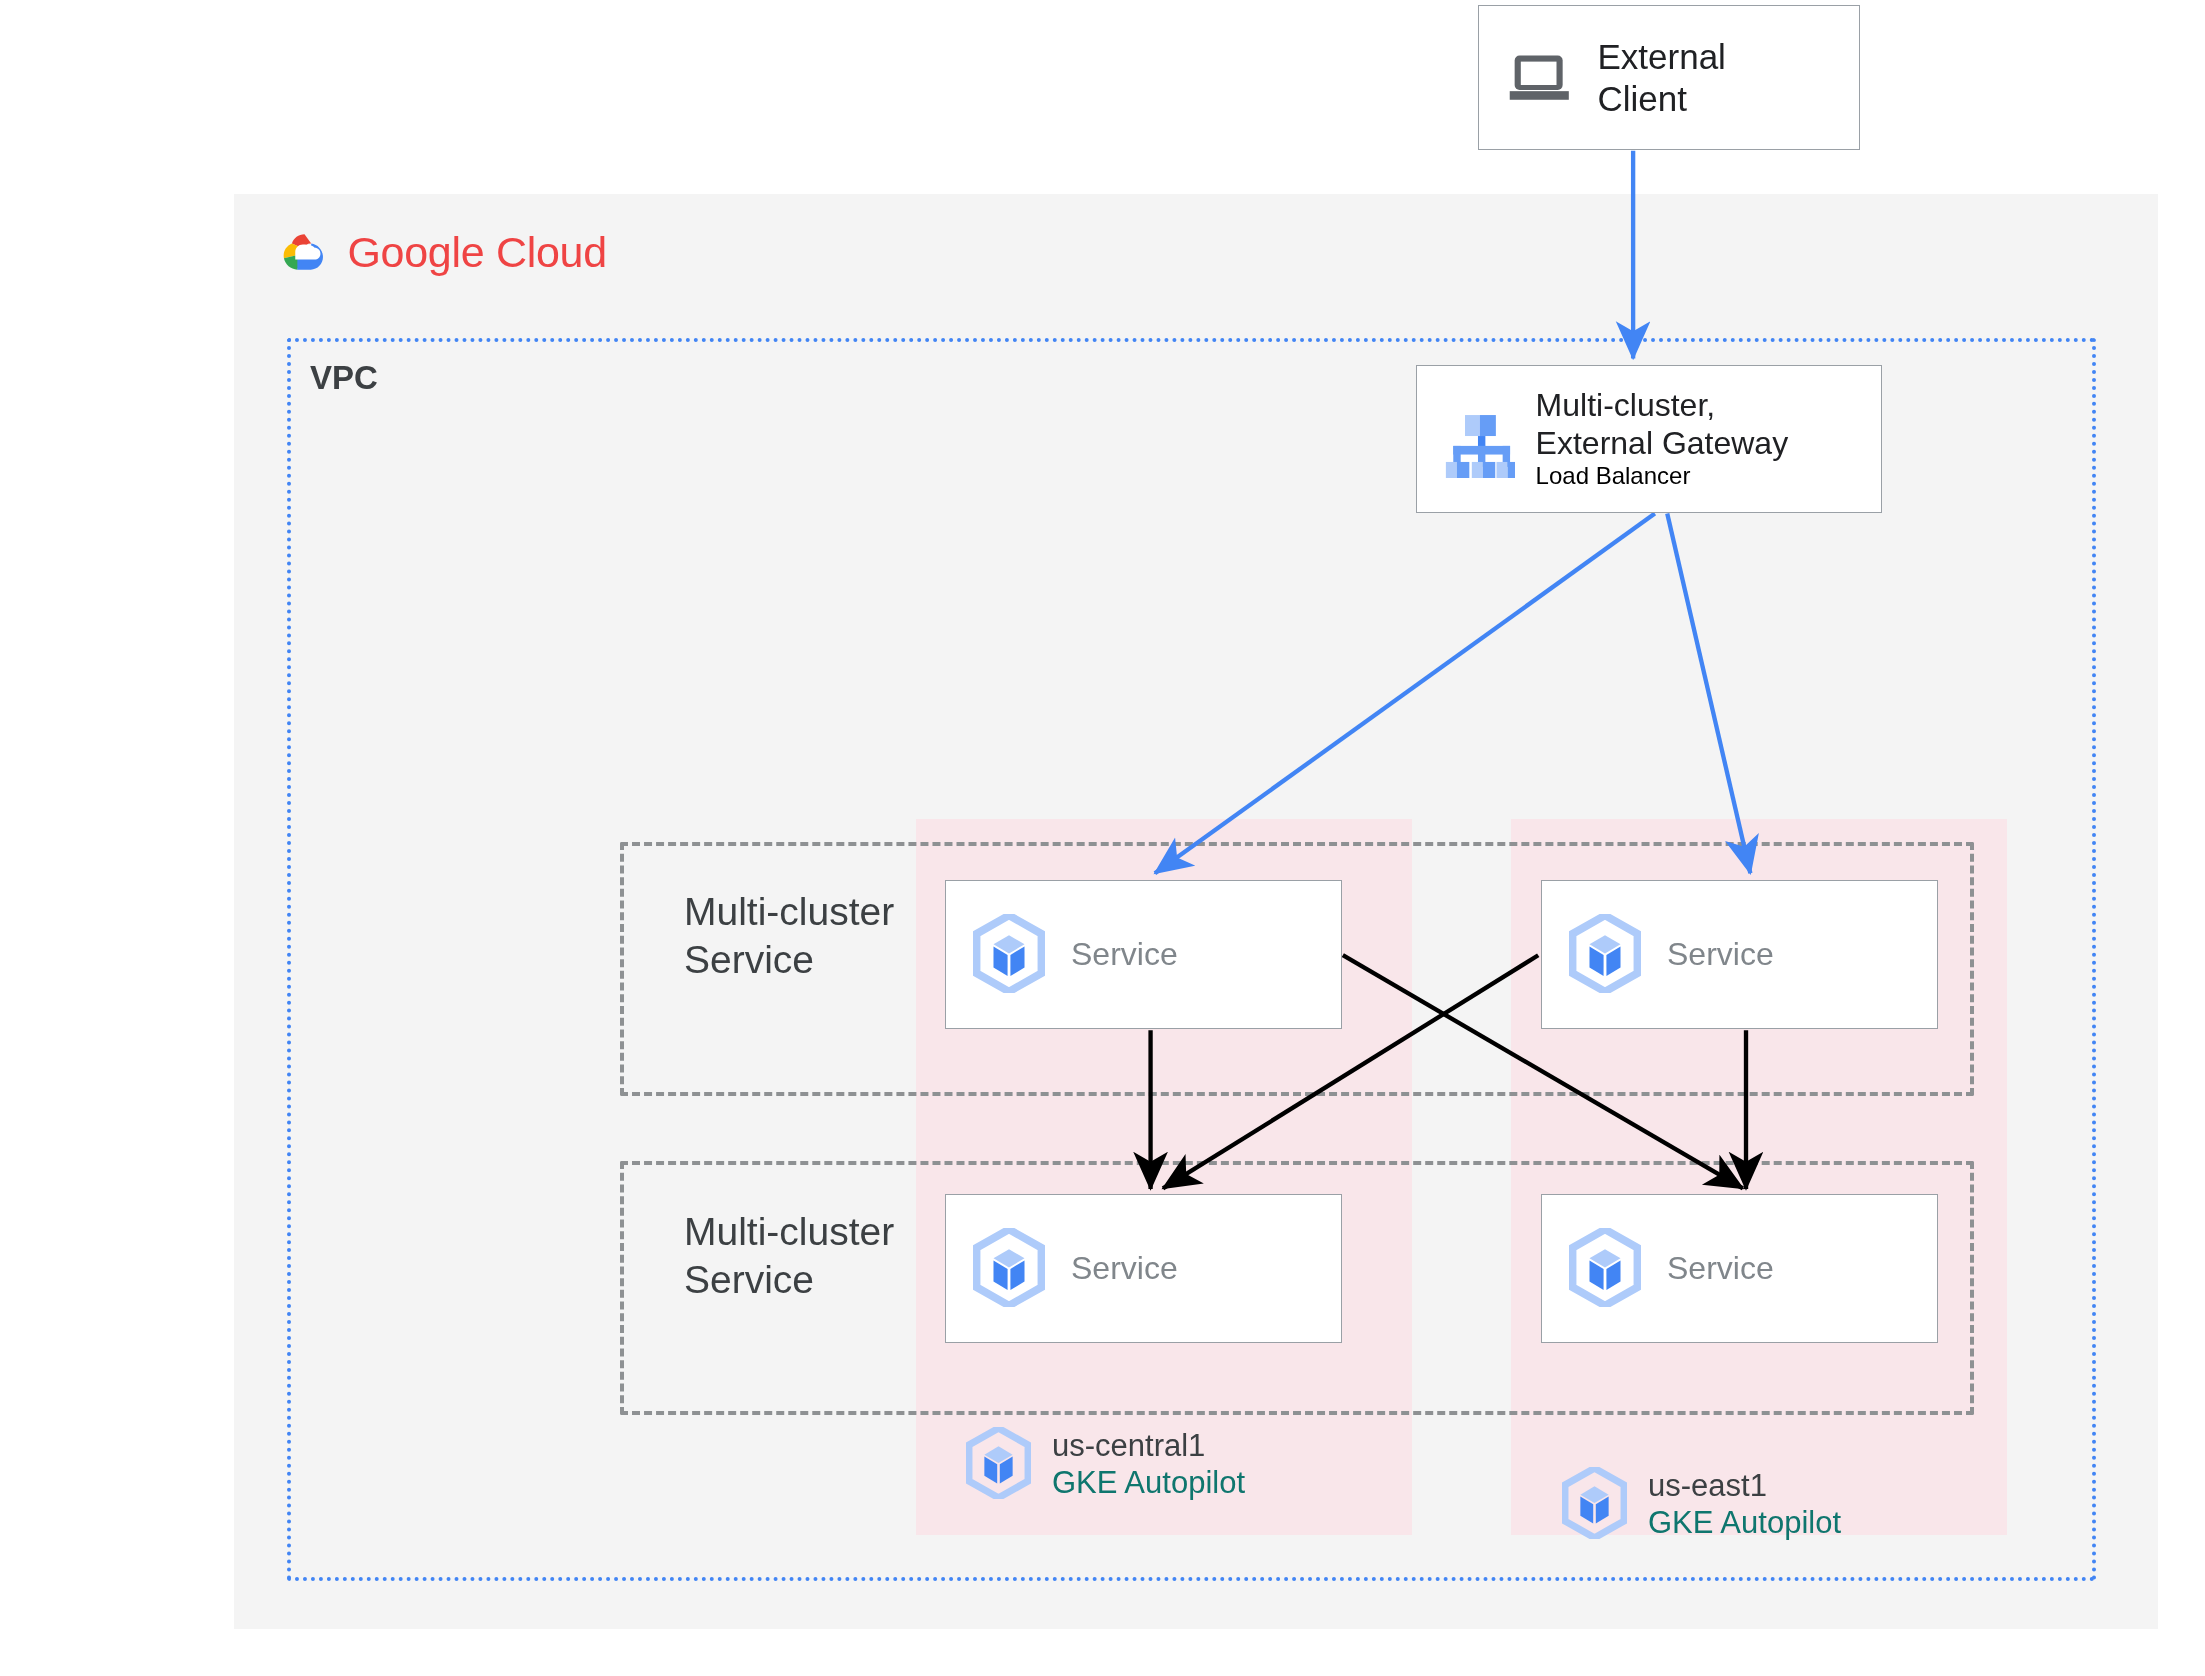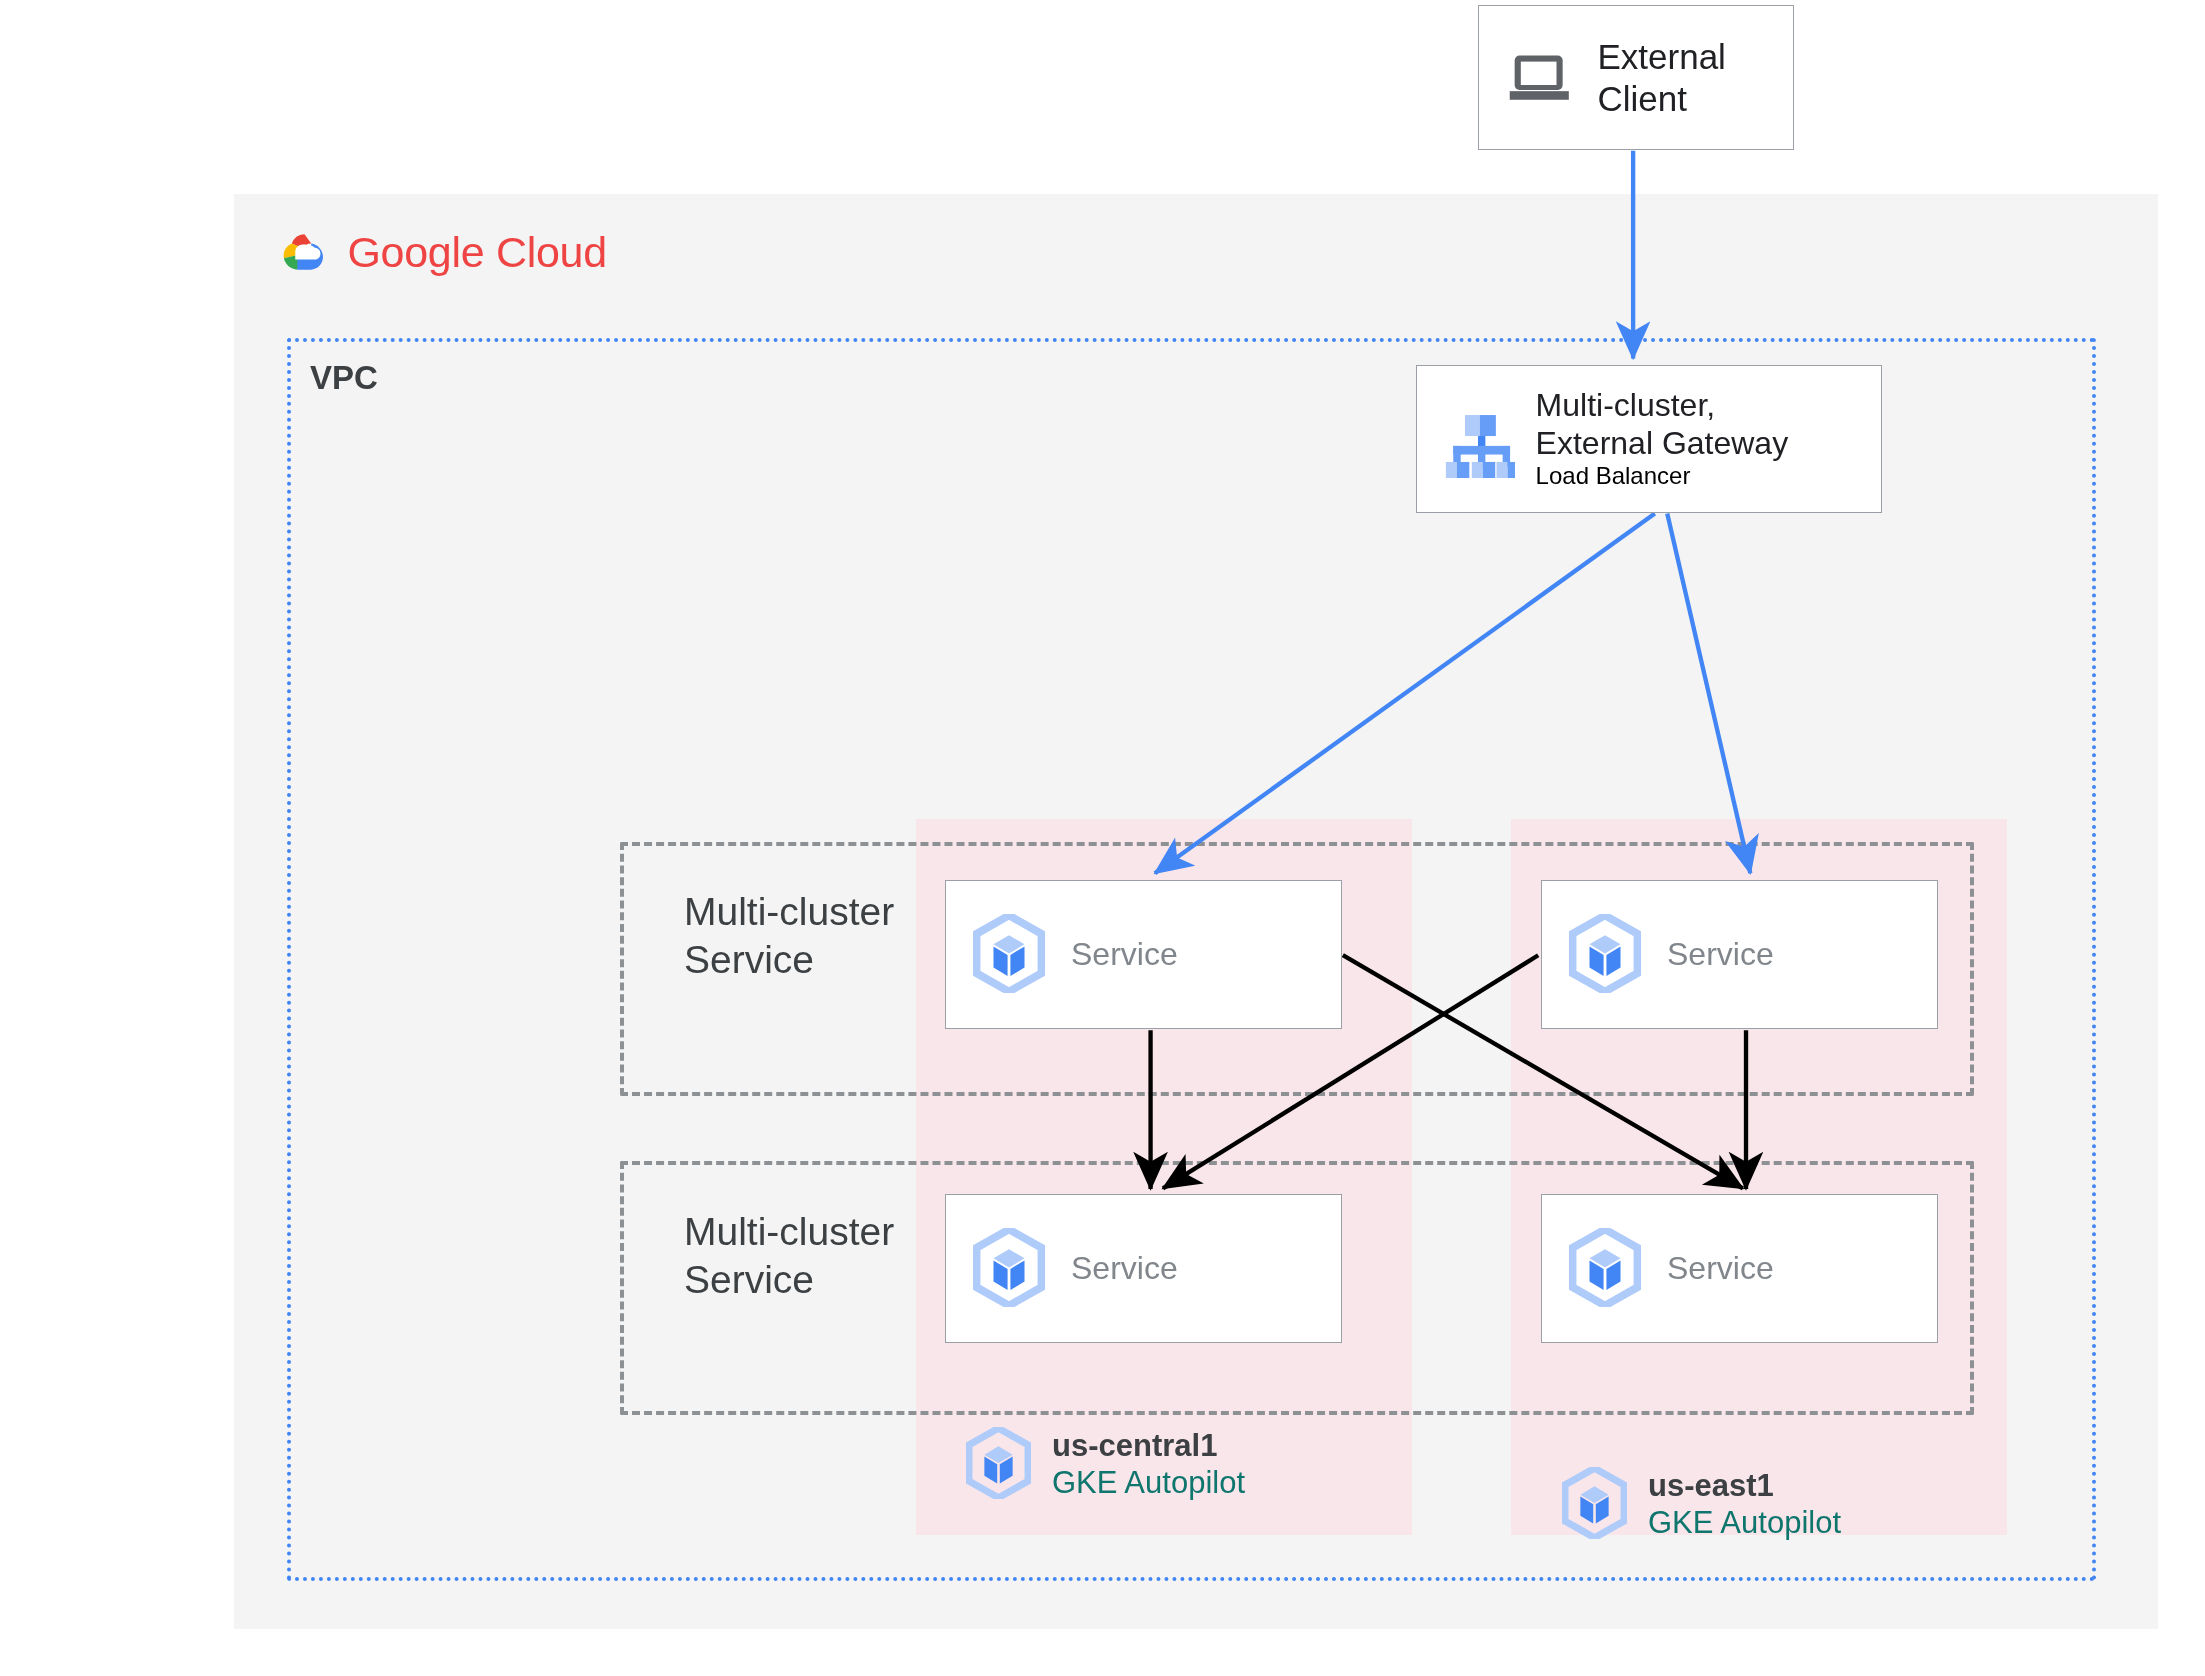--- a/index.html
+++ b/index.html
@@ -65,21 +65,21 @@
     border: 1.9px solid #9aa0a6;
     box-sizing: border-box;
     display: flex;
     align-items: center;
   }
 
   
   #external-client {
     left: 1478px;
     top: 5px;
-    width: 316px;
+    width: 382px;
     height: 145px;
     padding-left: 28.5px;
     gap: 25px;
   }
   #external-client .node-title {
     font-size: 35px;
     color: #202124;
     line-height: 1.18;
   }
 
@@ -148,21 +148,21 @@
   
   .cluster-footer {
     display: flex;
     align-items: center;
     gap: 21px;
   }
   #footer-central { left: 966px; top: 1427px; }
   #footer-east    { left: 1562px; top: 1467px; }
   .cluster-name {
     font-size: 31px;
-    font-weight: bold;
+    font-weight: normal;
     color: #3c4043;
     line-height: 1.2;
   }
   .cluster-kind {
     font-size: 31px;
     color: #0f766e;
     line-height: 1.2;
   }
 
   

